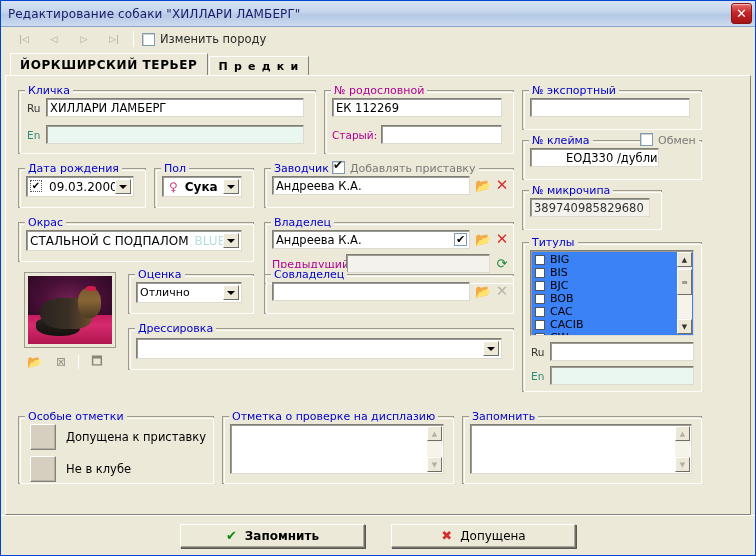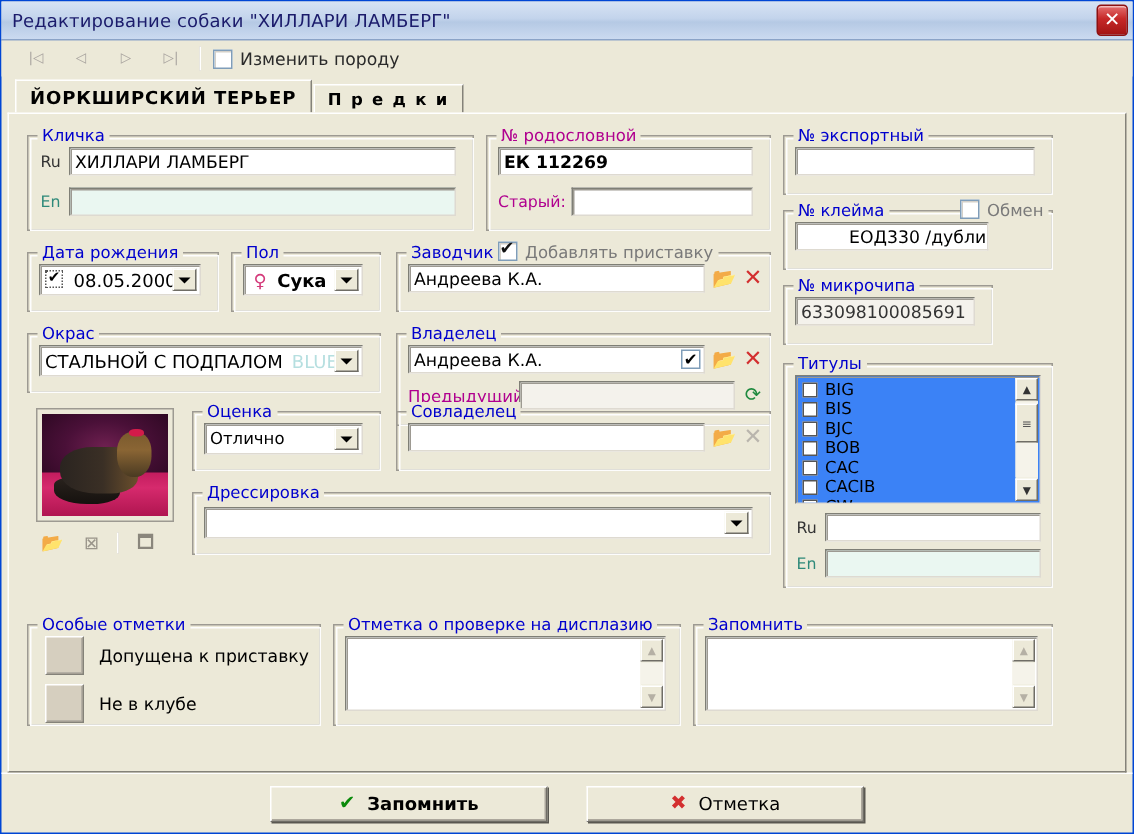--- a/index.html
+++ b/index.html
@@ -317,21 +317,21 @@
         <div class="tf" style="left:28px;top:8px;width:258px;height:19px;">ХИЛЛАРИ ЛАМБЕРГ</div>
         <span class="lang-lab lang-en" style="left:9px;top:39px;">En</span>
         <div class="tf mint" style="left:28px;top:35px;width:258px;height:19px;"></div>
       </div>
     </div>
 
     <div class="gb" style="left:318px;top:8px;width:190px;height:70px;">
       <div class="gb-frame"></div>
       <div class="gb-title magenta">№ родословной</div>
       <div class="gb-body">
-        <div class="tf" style="left:8px;top:8px;width:170px;height:19px;font-weight:bold;">ЕК 112269</div>
+        <div class="tf" style="left:8px;top:8px;width:170px;height:19px;">ЕК 112269</div>
         <span class="lang-lab" style="left:8px;top:39px;color:#b0008f;">Старый:</span>
         <div class="tf" style="left:57px;top:35px;width:121px;height:19px;"></div>
       </div>
     </div>
 
     <div class="gb" style="left:516px;top:8px;width:180px;height:46px;">
       <div class="gb-frame"></div>
       <div class="gb-title">№ экспортный</div>
       <div class="gb-body">
         <div class="tf" style="left:8px;top:8px;width:160px;height:19px;"></div>
@@ -345,31 +345,31 @@
       <span class="xp-check" style="position:absolute;left:118px;top:-1px;z-index:4;"></span>
       <div class="gb-body">
         <div class="tf" style="left:8px;top:8px;width:129px;height:19px;padding-left:35px;">ЕОД330 /дубликат/</div>
       </div>
     </div>
 
     <div class="gb" style="left:516px;top:108px;width:140px;height:46px;">
       <div class="gb-frame"></div>
       <div class="gb-title">№ микрочипа</div>
       <div class="gb-body">
-        <div class="tf readonly" style="left:8px;top:8px;width:120px;height:19px;">633098100085691</div>
+        <div class="tf readonly" style="left:8px;top:8px;width:120px;height:19px;">389740985829680</div>
       </div>
     </div>
 
     <div class="gb" style="left:12px;top:86px;width:128px;height:46px;">
       <div class="gb-frame"></div>
       <div class="gb-title">Дата рождения</div>
       <div class="gb-body">
         <div class="combo" style="left:8px;top:8px;width:108px;height:21px;padding-left:22px;font-size:12px;">
           <span class="inline-check" style="left:3px;top:3px;width:12px;height:12px;border-style:dotted;border-color:#555;font-size:10px;">✔</span>
-          <span>08.05.2000</span>
+          <span>09.03.2000</span>
           <span class="combo-arrow">
               <i class="ddtri"></i>
             </span>
         </div>
       </div>
     </div>
 
     <div class="gb" style="left:148px;top:86px;width:100px;height:46px;">
       <div class="gb-frame"></div>
       <div class="gb-title">Пол</div>
@@ -565,17 +565,17 @@
 
   </div>
 
   <div class="footer">
     <div class="btn primary">
       <span class="chk-green">✔</span>
       <span>Запомнить</span>
     </div>
     <div class="btn">
       <span class="x-red">✖</span>
-      <span>Отметка</span>
+      <span>Допущена</span>
     </div>
   </div>
 
 </div>
 
 </body></html>

